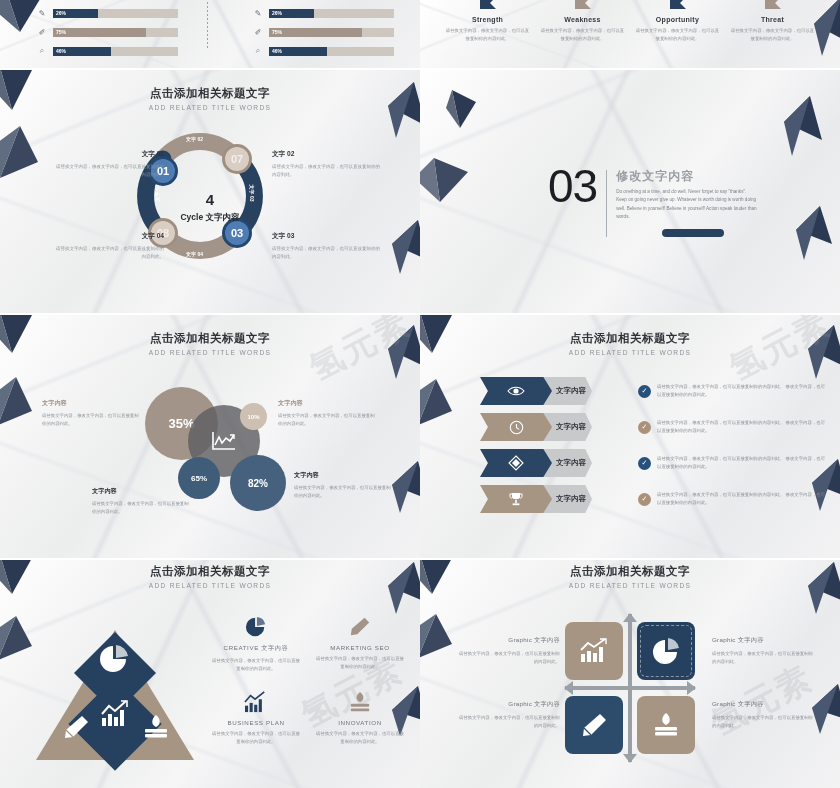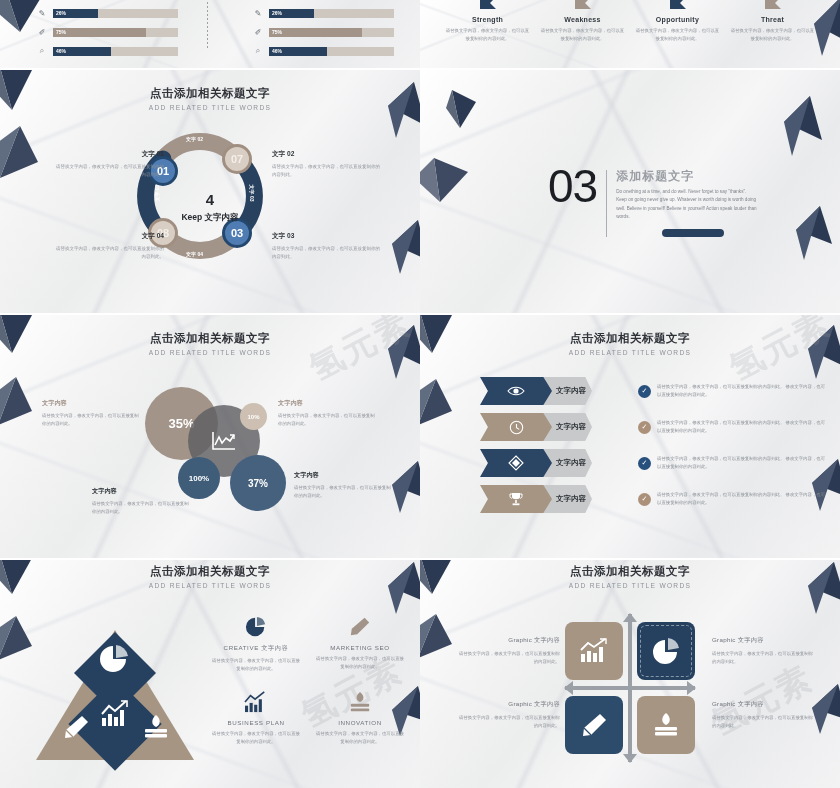--- a/index.html
+++ b/index.html
@@ -346,21 +346,21 @@
       <div class="arcLabel" style="left:149px;top:70px;transform:rotate(-90deg);">文字 01</div>
       <div class="arcLabel" style="left:244px;top:70px;transform:rotate(90deg);">文字 03</div>
 
       <div class="node n01">01</div>
       <div class="node n02">07</div>
       <div class="node n03">03</div>
       <div class="node n04">08</div>
 
       <div class="cycle-core">
         <div class="cycle-num">4</div>
-        <div class="cycle-core-label">Keep 文字内容</div>
+        <div class="cycle-core-label">Cycle 文字内容</div>
       </div>
     </div>
 
     <div class="side-txt l" style="left:56px;top:80px;">
       <div class="h">文字 01</div>
       <div class="p">请替换文字内容，修改文字内容，也可以直接复制你的内容到此。</div>
     </div>
     <div class="side-txt r" style="left:272px;top:80px;">
       <div class="h">文字 02</div>
       <div class="p">请替换文字内容，修改文字内容，也可以直接复制你的内容到此。</div>
@@ -398,21 +398,21 @@
       <svg width="54" height="62" viewBox="0 0 54 62">
           <polygon points="40,2 52,40 16,26" fill="#2b3a52"></polygon>
           <polygon points="40,2 16,26 24,56" fill="#4a5770"></polygon>
         </svg>
     </div>
 
     <div class="sec-wrap">
       <div class="sec-num">03</div>
       <div class="sec-rule"></div>
       <div>
-        <div class="sec-title">添加标题文字</div>
+        <div class="sec-title">修改文字内容</div>
         <div class="sec-body">Do onething at a time, and do well. Never forget to say "thanks". Keep on going never give up. Whatever is worth doing is worth doing well. Believe in yourself! Believe in yourself! Action speak louder than words.</div>
         <div class="sec-pill"></div>
       </div>
     </div>
   </div>
 
   <div class="slide r3-l">
     <div class="poly" style="left:-8px;top:-10px;">
       <svg width="46" height="58" viewBox="0 0 46 58">
           <polygon points="6,0 40,10 20,48" fill="#2b3a52"></polygon>
@@ -447,22 +447,22 @@
     <div>
       <div class="bubble bub-52">35%</div>
       <div class="bubble bub-gray">
         <svg width="26" height="22" viewBox="0 0 26 22">
           <path d="M2 2 L2 19 L24 19" stroke="#fff" stroke-width="1.6" fill="none"></path>
           <path d="M4 15 L8 7 L11 13 L15 8 L19 11 L23 5" stroke="#fff" stroke-width="1.6" fill="none"></path>
           <path d="M19 5 L23 5 L23 9" stroke="#fff" stroke-width="1.4" fill="none"></path>
         </svg>
       </div>
       <div class="bubble bub-10">10%</div>
-      <div class="bubble bub-13">100%</div>
-      <div class="bubble bub-25">37%</div>
+      <div class="bubble bub-13">65%</div>
+      <div class="bubble bub-25">82%</div>
     </div>
 
     <div class="bub-cap" style="left:42px;top:84px;">
       <div class="h" style="color:#a3948a">文字内容</div>
       <div class="p">请替换文字内容，修改文字内容，也可以直接复制你的内容到此。</div>
     </div>
     <div class="bub-cap" style="left:278px;top:84px;">
       <div class="h" style="color:#a3948a">文字内容</div>
       <div class="p">请替换文字内容，修改文字内容，也可以直接复制你的内容到此。</div>
     </div>

